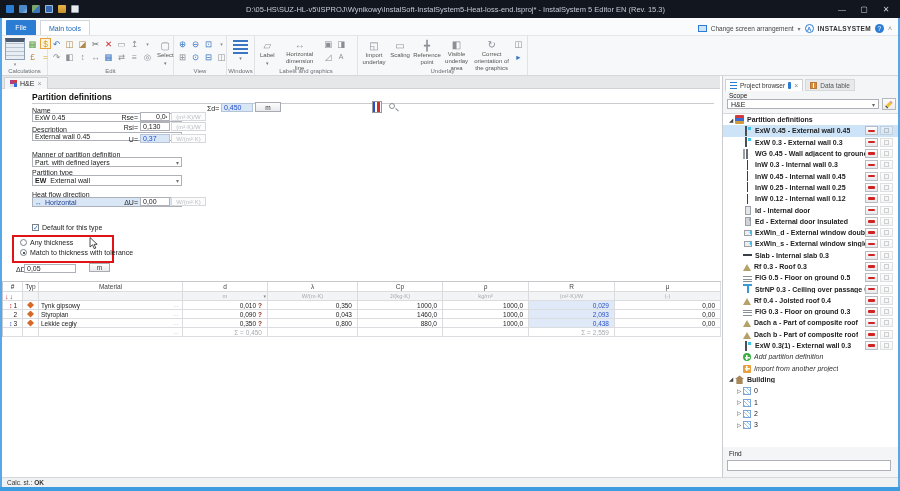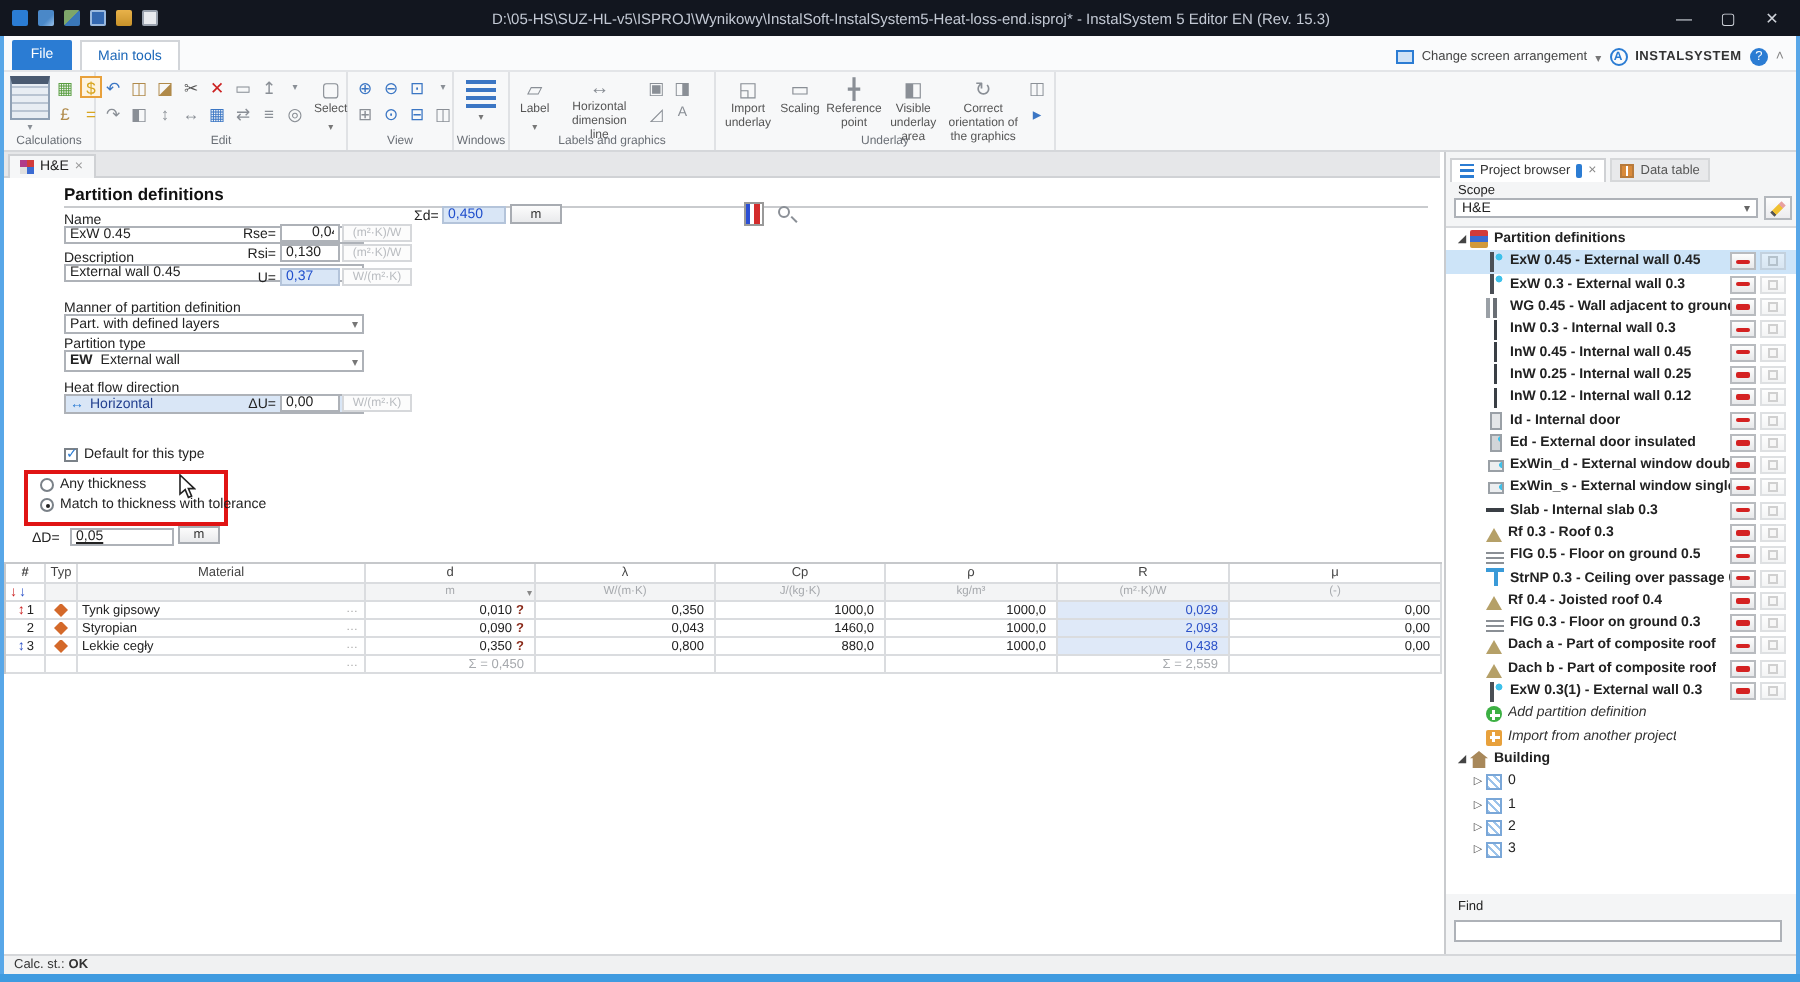--- a/index.html
+++ b/index.html
@@ -413,21 +413,21 @@
     <div class="radiorow" style="left:18px;top:173px;">
       <span class="rad on"></span>
       <span>Match to thickness with tolerance</span>
     </div>
 
     <svg class="cursor" style="left:87px;top:161px;" width="9" height="13" viewBox="0 0 9 13">
       <path d="M1,0.5 L1,10 L3.6,7.8 L5.2,11.7 L6.8,11 L5.2,7.3 L8.2,7.3 Z" fill="#fff" stroke="#222" stroke-width="0.8"></path>
     </svg>
 
     <div class="flabel" style="left:14px;top:190px;">ΔD=</div>
-    <input class="finput" style="left: 33px; top: 188px; width: 52px; text-decoration: underline;" value="0,05">
+    <input class="finput" style="left: 22px; top: 188px; width: 52px; text-decoration: underline;" value="0,05">
     <div class="fbtn" style="left:87px;top:187px;width:21px;height:9px;">m</div>
 
     <div class="ptable">
         <div class="tc th hash-ic">#</div>
         <div class="tc th">Typ</div>
         <div class="tc th">Material</div>
         <div class="tc th">d</div>
         <div class="tc th">λ</div>
         <div class="tc th">Cp</div>
         <div class="tc th">ρ</div>

